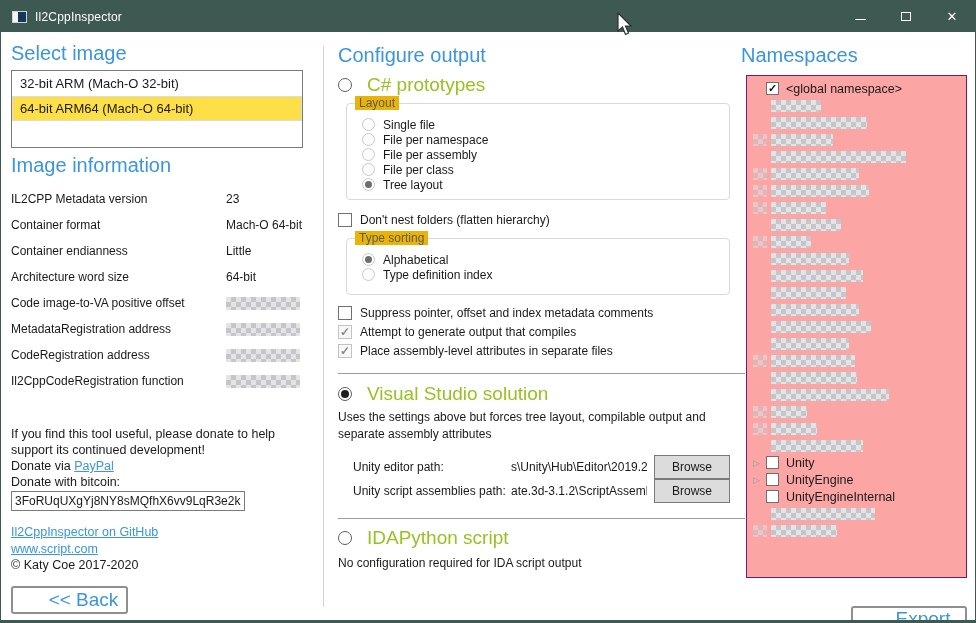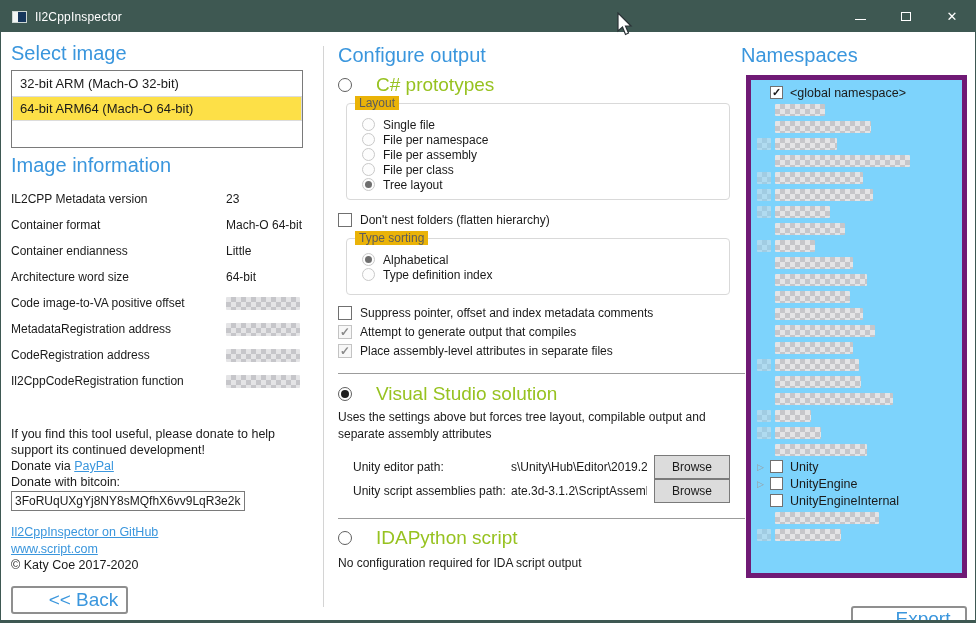--- a/index.html
+++ b/index.html
@@ -47,21 +47,21 @@
   a.link{ color:#3a96dd; text-decoration:underline; cursor:pointer; }
   .btc-input{ position:absolute; left:0; top:459px; width:234px; height:20px;
               border:1px solid #7a7a7a; font-size:12px; color:#1a1a1a; padding:0 3px;
               font-family:"Liberation Sans",sans-serif; }
   .links{ position:absolute; left:0; top:492px; font-size:12.5px; line-height:16.5px; color:#1a1a1a; }
   .bigbtn{ background:#fff; border:2px solid #8f8f8f; border-radius:3px; color:#3a96dd;
            font-size:19px; font-family:"Liberation Sans",sans-serif; display:flex;
            align-items:center; justify-content:center; cursor:pointer;padding-left:28px; }
   .back-btn{ position:absolute; left:0; top:554px; width:117px; height:28px; }
   
-  .radio-row{ position:absolute; left:0; display:flex; align-items:center; gap:24px; }
+  .radio-row{ position:absolute; left:0; display:flex; align-items:center; gap:15px; }
   .radio{ width:14px; height:14px; border-radius:50%; border:1px solid #5f5f5f; background:#fff; flex:0 0 14px; }
   .radio.sel::after{ content:""; display:block; width:8px; height:8px; border-radius:50%;
                      background:#1e1e1e; margin:2px; }
   .green-label{ font-size:19px; color:#97c220; }
   .groupbox{ position:absolute; left:8px; width:384px; border:1px solid #d9d9d9; border-radius:4px; }
   .gb-label{ position:absolute; top:-8px; left:8px; background:#eab308; padding:0 4px;
              font-size:12px; color:#5c5c5c; }
   .gb-rows{ padding:13px 0 0 15px; }
   .opt-row{ height:15px; display:flex; align-items:center; gap:8px; font-size:12px; color:#1a1a1a; }
   .opt-radio{ width:13px; height:13px; border-radius:50%; border:1px solid #c9c9c9;
@@ -77,21 +77,21 @@
   .cb.checked.dis::after{ color:#8a8a8a; }
   .desc{ position:absolute; left:0; font-size:12px; color:#1a1a1a; line-height:17px; }
   .path-row{ position:absolute; left:15px; width:377px; height:24px; display:flex;
              align-items:center; font-size:12px; color:#1a1a1a; }
   .path-label{ flex:0 0 158px; }
   .path-value{ flex:1; text-align:right; white-space:nowrap; overflow:hidden; margin-right:7px; }
   .browse-btn{ flex:0 0 76px; height:24px; background:#dcdcdc; border:1px solid #7a7a7a;
                font-size:12px; color:#1a1a1a; font-family:"Liberation Sans",sans-serif; cursor:pointer; }
   
   .ns-list{ position:absolute; left:5px; top:43px; width:221px; height:503px;
-            border:5px solid #701a75; background:#7dd3fc; overflow:hidden; padding-top:4px; }
+            border:1px solid #701a75; background:#fca5a5; overflow:hidden; padding-top:4px; }
   .tree-row{ height:17px; display:flex; align-items:center; padding-left:6px; }
   .expander{ width:13px; flex:0 0 13px; font-size:9px; color:#9a9a9a; }
   .expander.has::before{ content:"\25B7"; }
   .tcb{ width:13px; height:13px; border:1px solid #707070; background:#fff; flex:0 0 13px;
         margin-right:7px; display:flex; align-items:center; justify-content:center; }
   .tcb.checked::after{ content:"\2713"; font-weight:bold; font-size:11px; color:#1a1a1a; line-height:1; }
   .tree-label{ font-size:12.5px; color:#1a1a1a; white-space:nowrap; }
   .tree-row .lead{ width:14px; height:12px; opacity:.5; margin-right:4px; flex:0 0 14px; }
   .tree-row .bar{ height:12px; }
   .tree-row.r1 .bar{ margin-left:18px; }

